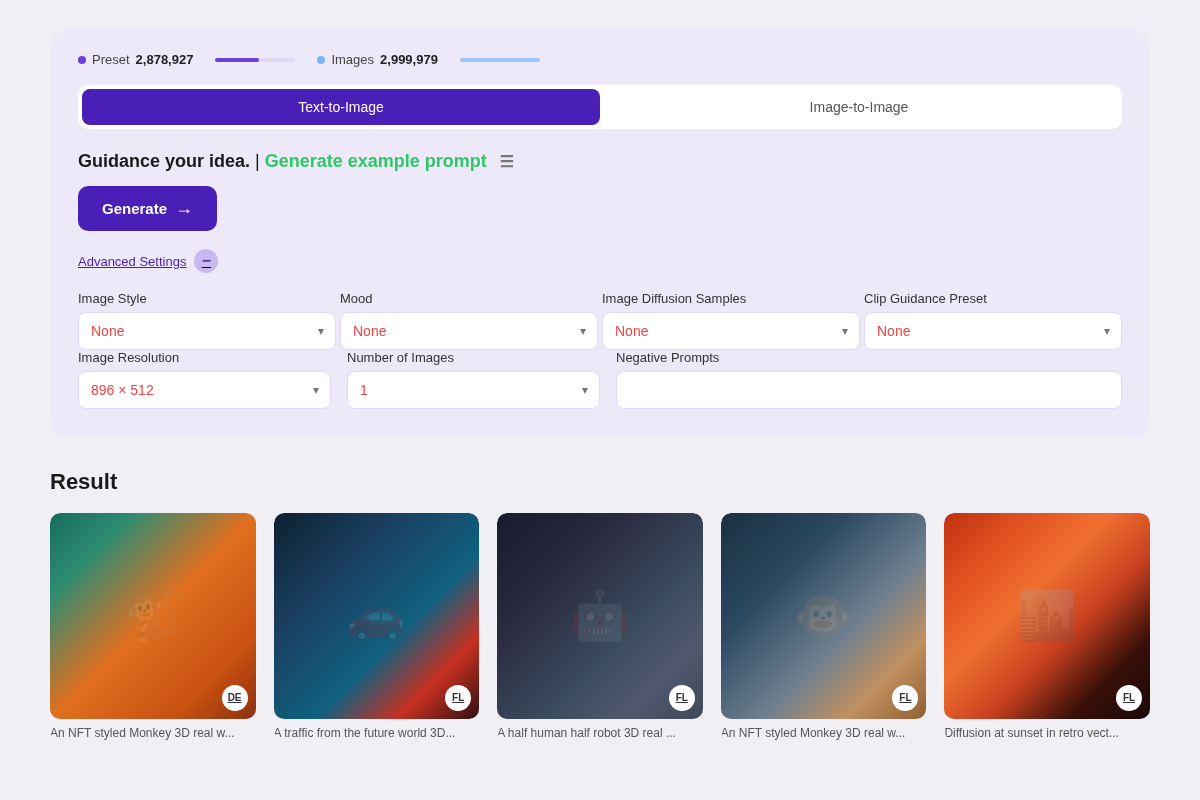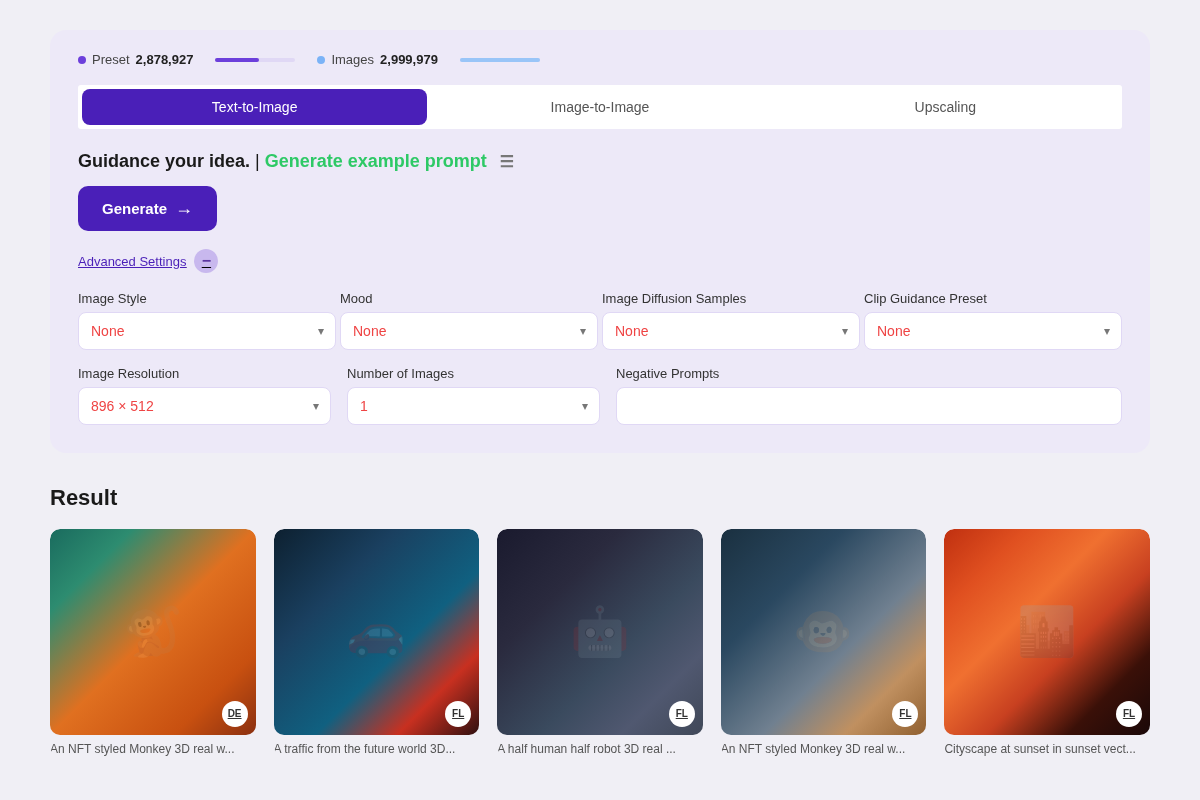--- a/index.html
+++ b/index.html
@@ -95,21 +95,21 @@
       height: 4px;
       border-radius: 2px;
       background: #99c5f8;
       width: 100%;
     }
 
     
     .feature-tabs {
       display: flex;
       background: white;
-      border-radius: 3px;
+      border-radius: 10px;
       padding: 4px;
       margin-bottom: 22px;
       justify-content: space-between;
     }
     .feature-tab {
       flex: 1;
       text-align: center;
       padding: 10px 0;
       border-radius: 8px;
       font-size: 14px;
@@ -211,21 +211,20 @@
       font-size: 16px;
       font-weight: 700;
       line-height: 1;
     }
 
     
     .settings-grid {
       display: grid;
       grid-template-columns: 1fr 1fr 1fr 1fr;
       gap: 4px;
-      margin-bottom: 16px;
     }
     .settings-grid-row2 {
       display: grid;
       grid-template-columns: 1fr 1fr 2fr;
       gap: 16px;
     }
     .setting-group label {
       display: block;
       font-size: 13px;
       color: #333;
@@ -377,23 +376,20 @@
       </div>
     </div>
 
     <div class="feature-tabs">
       <div class="feature-tab active">
         <span>Text-to-Image</span>
       </div>
       <div class="feature-tab">
         <span>Image-to-Image</span>
       </div>
-      <div class="feature-tab">
-        <span>Upscaling</span>
-      </div>
     </div>
 
     <div class="prompt-heading">
       <span>Guidance your idea.</span>
       <span class="separator"> | </span>
       <a class="generate-link">Generate example prompt</a>
       <span class="list-icon">☰</span>
     </div>
 
     <div class="input-row">
@@ -512,19 +508,19 @@
         <div class="image-caption">An NFT styled Monkey 3D real w...</div>
       </div>
 
       <div class="image-card">
         <div class="image-placeholder img-cityscape">
           <div class="img-overlay">🏙️</div>
           <div class="image-badge">
             <span>FL</span>
           </div>
         </div>
-        <div class="image-caption">Cityscape at sunset in sunset vect...</div>
+        <div class="image-caption">Diffusion at sunset in retro vect...</div>
       </div>
 
     </div>
   </div>
 
 </div>
 
 </body></html>

